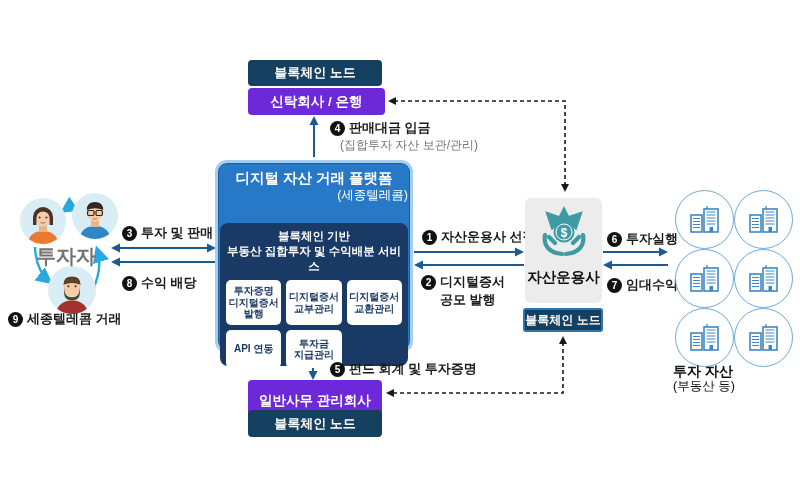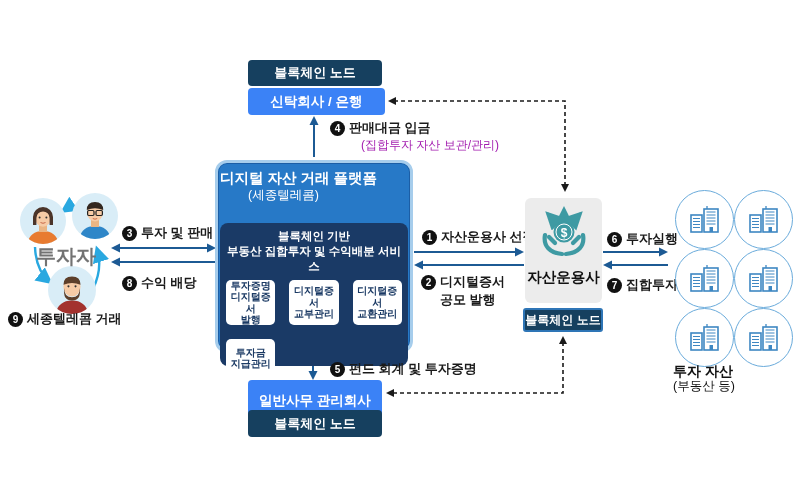--- a/index.html
+++ b/index.html
@@ -3,44 +3,44 @@
 <meta charset="utf-8">
 <style>
   html,body{margin:0;padding:0;background:#fff;}
   .stage{position:relative;width:800px;height:493px;background:#ffffff;overflow:hidden;
          font-family:"Liberation Sans","DejaVu Sans",sans-serif;}
   .abs{position:absolute;box-sizing:border-box;}
   .connectors{position:absolute;left:0;top:0;pointer-events:none;}
 
   .box{display:flex;align-items:center;justify-content:center;text-align:left;}
   .navy-box{background:#16405f;color:#fff;border-radius:4px;font-weight:bold;font-size:13px;}
-  .teal-box{background:#3b82f6;color:#fff;border-radius:4px;font-weight:bold;font-size:13.5px;}
+  .teal-box{background:#6d28d9;color:#fff;border-radius:4px;font-weight:bold;font-size:13.5px;}
   .node-bordered{background:#16405f;color:#fff;border:2px solid #2e75b6;border-radius:3px;
                  font-weight:bold;font-size:12px;}
 
   .platform{left:215px;top:160px;width:198px;height:193px;background:#2779c7;
             border:3px solid #a6cdec;border-radius:12px;box-shadow:inset 0 0 0 1px #1b5ea6;
             padding:0 2px;}
-  .p-title{color:#fff;font-weight:bold;font-size:14.5px;text-align:left;margin-top:7px;line-height:1.2;}
-  .p-sub{color:#fff;font-size:12.5px;text-align:left;line-height:1.2;margin-top:1px;padding-left:28px;}
+  .p-title{color:#fff;font-weight:bold;font-size:14.5px;text-align:center;margin-top:7px;line-height:1.2;}
+  .p-sub{color:#fff;font-size:12.5px;text-align:right;line-height:1.2;margin-top:1px;}
   .p-inner{background:#1a3a66;border-radius:8px;margin-top:20px;height:137px;padding:6px 6px 0 6px;}
   .p-heading{color:#fff;font-weight:bold;font-size:11.5px;text-align:center;line-height:1.3;
              white-space:pre-line;}
   .p-grid{display:grid;grid-template-columns:1fr 1fr 1fr;grid-template-rows:45px 38px;
-          gap:14px;margin-top:6px;}
+          gap:5px;margin-top:6px;}
   .p-cell{background:#fff;border-radius:5px;color:#1b3a64;font-weight:bold;font-size:10px;
           display:flex;align-items:center;justify-content:center;text-align:center;
           line-height:1.15;white-space:pre-line;}
 
   .flow-label{display:flex;align-items:center;gap:4px;color:#1a1a1a;font-weight:bold;font-size:13px;
               white-space:nowrap;}
   .badge{display:inline-flex;align-items:center;justify-content:center;flex:0 0 auto;
          width:15px;height:15px;border-radius:50%;background:#111;color:#fff;
          font-size:10px;font-weight:bold;}
-  .sub-line{font-size:12px;font-weight:normal;color:#a21caf;margin-left:31px;white-space:nowrap;}
+  .sub-line{font-size:12px;font-weight:normal;color:#737373;margin-left:10px;white-space:nowrap;}
   .second-line{font-size:13px;font-weight:bold;color:#1a1a1a;margin-left:19px;white-space:nowrap;}
 
   .big-label{font-weight:bold;font-size:20px;color:#737373;text-align:center;white-space:nowrap;}
 
   .mgr-box{left:525px;top:198px;width:77px;height:105px;background:#ececec;border-radius:6px;
            display:flex;flex-direction:column;align-items:center;justify-content:flex-start;}
   .mgr-label{font-weight:bold;font-size:14.5px;color:#111;margin-top:2px;}
 
   .bld-circle{width:57px;height:57px;border:1.5px solid #6aabdb;border-radius:50%;background:#fff;
               display:flex;align-items:center;justify-content:center;}
@@ -142,20 +142,21 @@
       <div class="p-heading">블록체인 기반
 부동산 집합투자 및 수익배분 서비스</div>
       <div class="p-grid">
         <div class="p-cell">투자증명
 디지털증서
 발행</div>
         <div class="p-cell">디지털증서
 교부관리</div>
         <div class="p-cell">디지털증서
 교환관리</div>
+        <div class="p-cell">API 연동</div>
         <div class="p-cell">투자금
 지급관리</div>
       </div>
     </div>
   </div>
 
   <div class="abs" style="left:20px;top:198px;width:46px;height:46px">
     <svg width="46" height="46" viewBox="0 0 46 46">
       <defs>
           <clipPath id="c1">
@@ -262,21 +263,21 @@
   <div class="abs box node-bordered" style="left:523px;top:308px;width:80px;height:24px">
     <span>블록체인 노드</span>
   </div>
 
   <div class="abs flow-label" style="left:607px;top:230px">
     <span class="badge">6</span>
     <span>투자실행</span>
   </div>
   <div class="abs flow-label" style="left:607px;top:276px">
     <span class="badge">7</span>
-    <span>집합투자</span>
+    <span>임대수익</span>
   </div>
 
   <div class="abs" style="left:675px;top:190px;width:118px;height:176px;display:grid;
        grid-template-columns:57px 57px;grid-template-rows:57px 57px 57px;gap:2px">
     <div class="bld-circle">
       <svg width="36" height="36" viewBox="0 0 36 36">
         <g stroke="#3e87c2" fill="none" stroke-width="1.6">
           <rect x="4" y="13" width="11" height="17"></rect>
             <rect x="17" y="7" width="14" height="23"></rect>
           <path d="M20 4 v3" stroke-width="1.3"></path>

